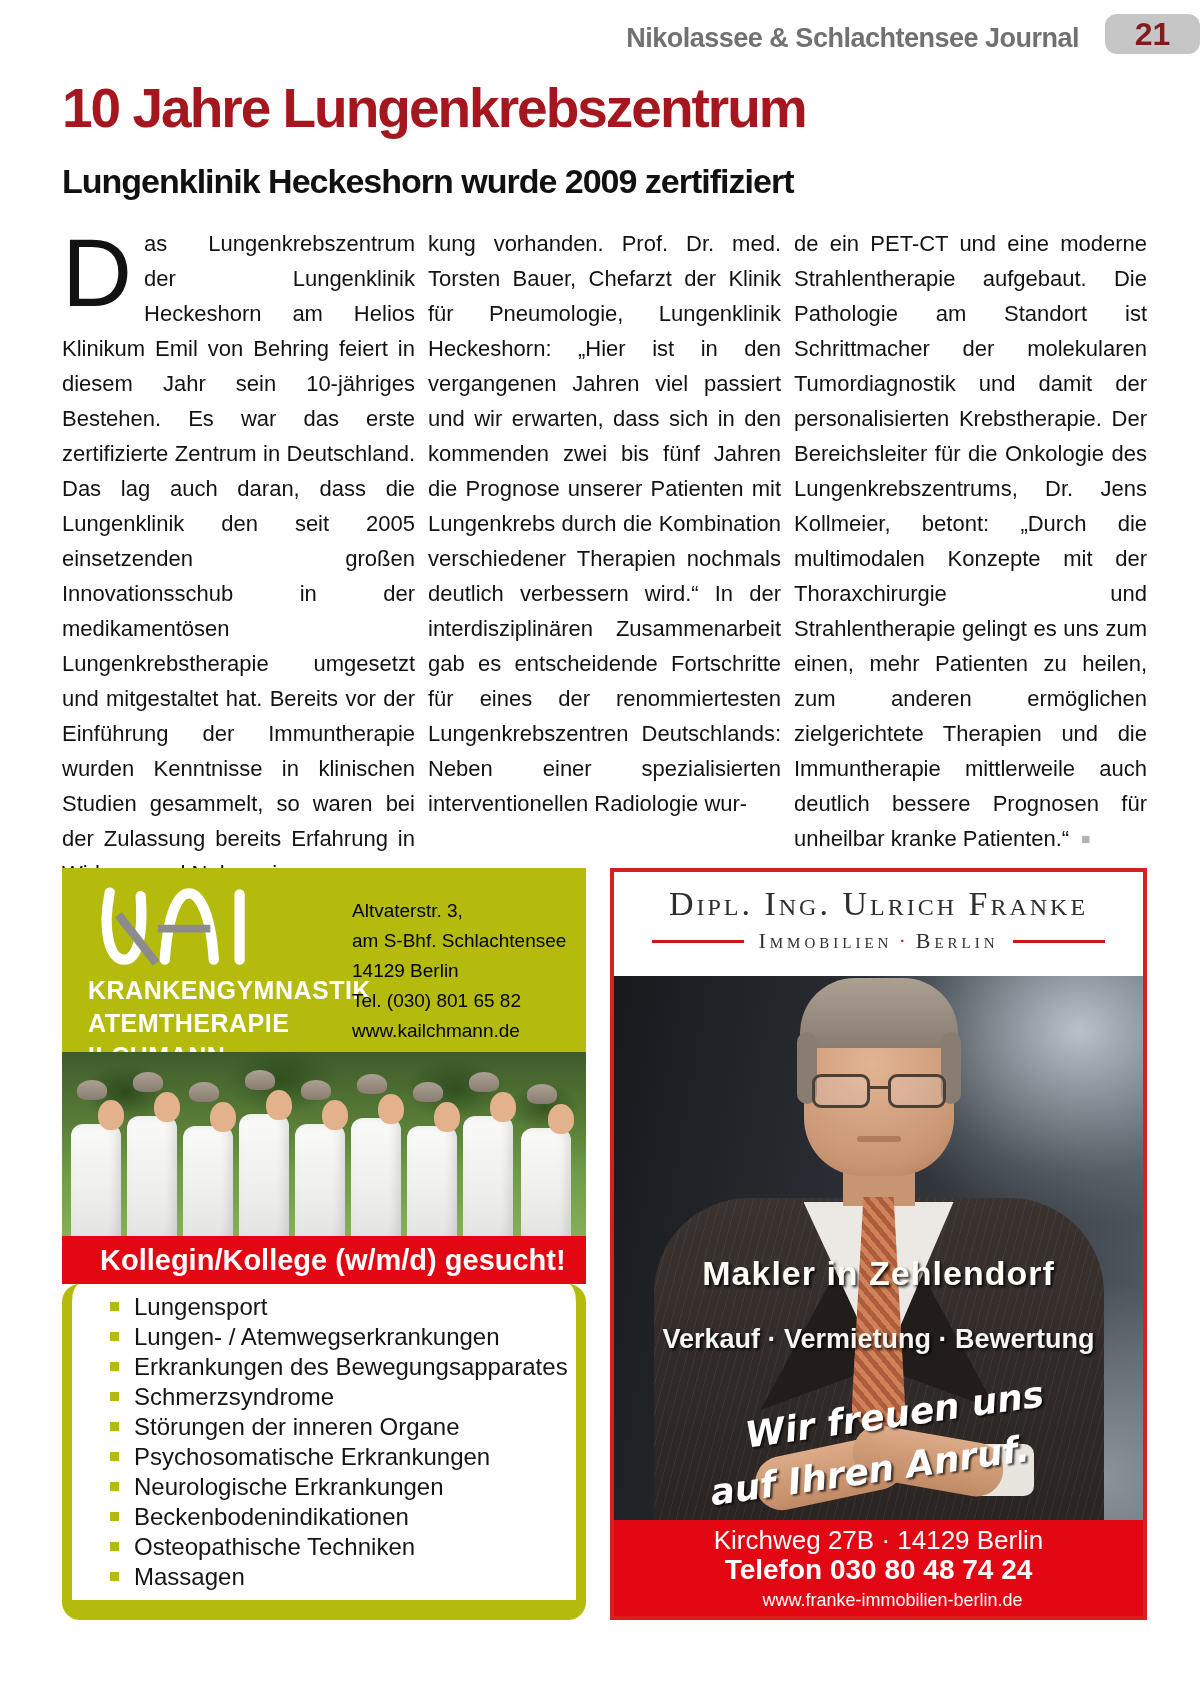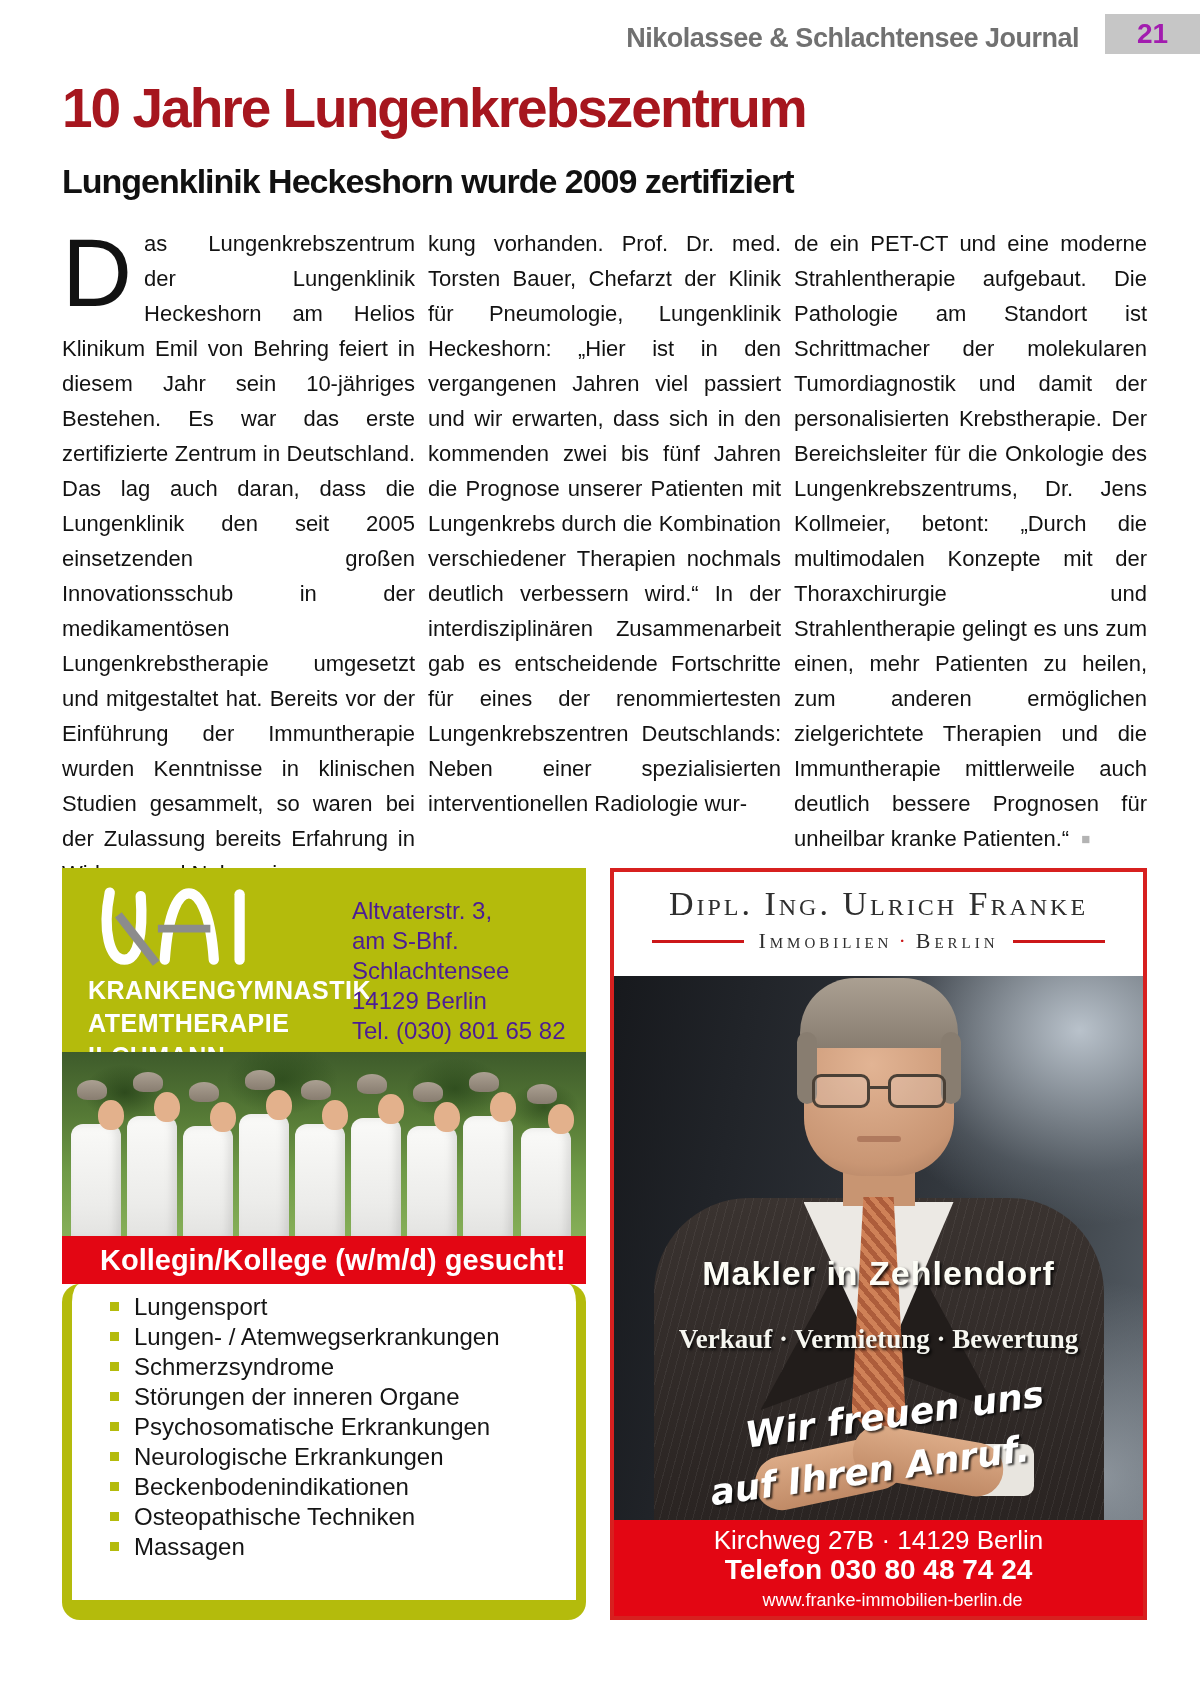--- a/index.html
+++ b/index.html
@@ -5,43 +5,43 @@
   * { box-sizing: border-box; margin: 0; padding: 0; }
   html,body { background:#ffffff; }
   body {
     width:1200px; height:1703px; position:relative;
     font-family:"Liberation Sans", sans-serif; color:#161616;
   }
 
   
   .page-header { position:absolute; top:14px; right:0; display:flex; align-items:flex-end; }
   .journal-name { font-size:27px; font-weight:700; color:#717171; letter-spacing:-0.5px; margin-right:26px; }
-  .page-badge { width:95px; height:40px; background:#c6c6c6; color:#a21caf;
-    font-size:28px; font-weight:700; display:flex; align-items:center; justify-content:center; }
+  .page-badge { width:95px; height:40px; background:#c6c6c6; color:#7f1d1d;
+    font-size:32px; font-weight:700; display:flex; align-items:center; justify-content:center;border-radius:12px; }
 
   
   .article-title { position:absolute; left:62px; top:76px; font-size:55px; font-weight:700;
     color:#a6161e; letter-spacing:-2px; }
   .article-subtitle { position:absolute; left:62px; top:162px; font-size:34px; font-weight:700;
     color:#111111; letter-spacing:-1px; }
 
   .article-columns { position:absolute; left:62px; top:226px; width:1085px;
     display:flex; column-gap:13px; }
   .article-column { width:353px; font-size:22px; line-height:35px; text-align:justify; color:#121212; }
   .drop-cap { float:left; font-size:97px; line-height:86px; padding:4px 12px 0 0; color:#121212; }
   .end-marker { color:#b3b3b3; font-size:15px; margin-left:12px; vertical-align:2px; }
 
   
   .kai-ad { position:absolute; left:62px; top:868px; width:524px; height:752px; }
   .kai-top { height:184px; background:#b4bb0c; position:relative; padding:16px 0 0 26px; }
   .kai-logo { display:block; }
   .kai-brand { margin-top:4px; }
   .brand-line { color:#ffffff; font-weight:700; font-size:25px; line-height:33px; letter-spacing:0.5px; }
   .kai-contact { position:absolute; left:290px; top:28px; }
-  .contact-line { color:#4c1d95; font-size:24px; line-height:30px; }
+  .contact-line { color:#000000; font-size:19px; line-height:30px; }
 
   .team-photo { height:184px; position:relative; overflow:hidden;
     background:
       radial-gradient(60px 40px at 12% 22%, rgba(20,45,12,.55), transparent 70%),
       radial-gradient(80px 50px at 42% 15%, rgba(25,55,15,.5), transparent 70%),
       radial-gradient(70px 45px at 75% 20%, rgba(22,50,14,.5), transparent 70%),
       radial-gradient(50px 35px at 92% 30%, rgba(20,45,12,.45), transparent 70%),
       linear-gradient(180deg,#3e5b2b 0%,#567a36 35%,#6f9a47 65%,#86af58 100%);
   }
   .fig { position:absolute; bottom:0; width:56px; }
@@ -118,21 +118,21 @@
   .hands { position:absolute; bottom:14px; left:50%; transform:translateX(-50%); width:250px; height:72px; }
   .hand { position:absolute; width:152px; height:54px; background:linear-gradient(#dcab87,#c08a66); border-radius:28px; }
   .hand.h1 { left:0; top:12px; transform:rotate(-12deg); }
   .hand.h2 { right:0; top:0; transform:rotate(10deg); }
   .cuff { position:absolute; right:-30px; top:10px; width:64px; height:52px; background:#e8e5df; border-radius:10px; }
 
   .photo-headline { position:absolute; top:278px; width:100%; text-align:center;
     color:#fdfdf6; font-size:34px; font-weight:700; letter-spacing:1px;
     text-shadow:2px 2px 3px rgba(0,0,0,.85); }
   .photo-subline { position:absolute; top:348px; width:100%; text-align:center;
-    color:#f6f6f0; font-size:27px; font-weight:600; text-shadow:2px 2px 3px rgba(0,0,0,.85);font-family:Liberation Serif, serif; }
+    color:#f6f6f0; font-size:27px; font-weight:600; text-shadow:2px 2px 3px rgba(0,0,0,.85); }
   .handwriting { position:absolute; color:#ffffff; font-size:36px; font-style:italic; font-weight:700;
     font-family:"DejaVu Sans", sans-serif; text-shadow:2px 2px 2px rgba(0,0,0,.7); transform:rotate(-8deg); }
   .hand-line1 { top:418px; left:130px; }
   .hand-line2 { top:474px; left:95px; }
 
   .franke-footer { height:96px; background:#e30613; color:#ffffff; text-align:center; padding-top:5px; }
   .footer-address { font-size:26px; line-height:30px; }
   .footer-phone { font-size:28px; line-height:30px; font-weight:700; }
   .footer-website { font-size:18px; line-height:30px;margin-left:28px; }
 </style>
@@ -223,20 +223,21 @@
         <div class="torso" style="height:112px"></div>
       </div>
   </div>
 
   <div class="kai-banner">Kollegin/Kollege (w/m/d) gesucht!</div>
 
   <div class="kai-body">
     <ul class="kai-services">
       <li>Lungensport</li>
       <li>Lungen- / Atemwegserkrankungen</li>
+      <li>Erkrankungen des Bewegungsapparates</li>
       <li>Schmerzsyndrome</li>
       <li>Störungen der inneren Organe</li>
       <li>Psychosomatische Erkrankungen</li>
       <li>Neurologische Erkrankungen</li>
       <li>Beckenbodenindikationen</li>
       <li>Osteopathische Techniken</li>
       <li>Massagen</li>
     </ul>
   </div>
 </div>

